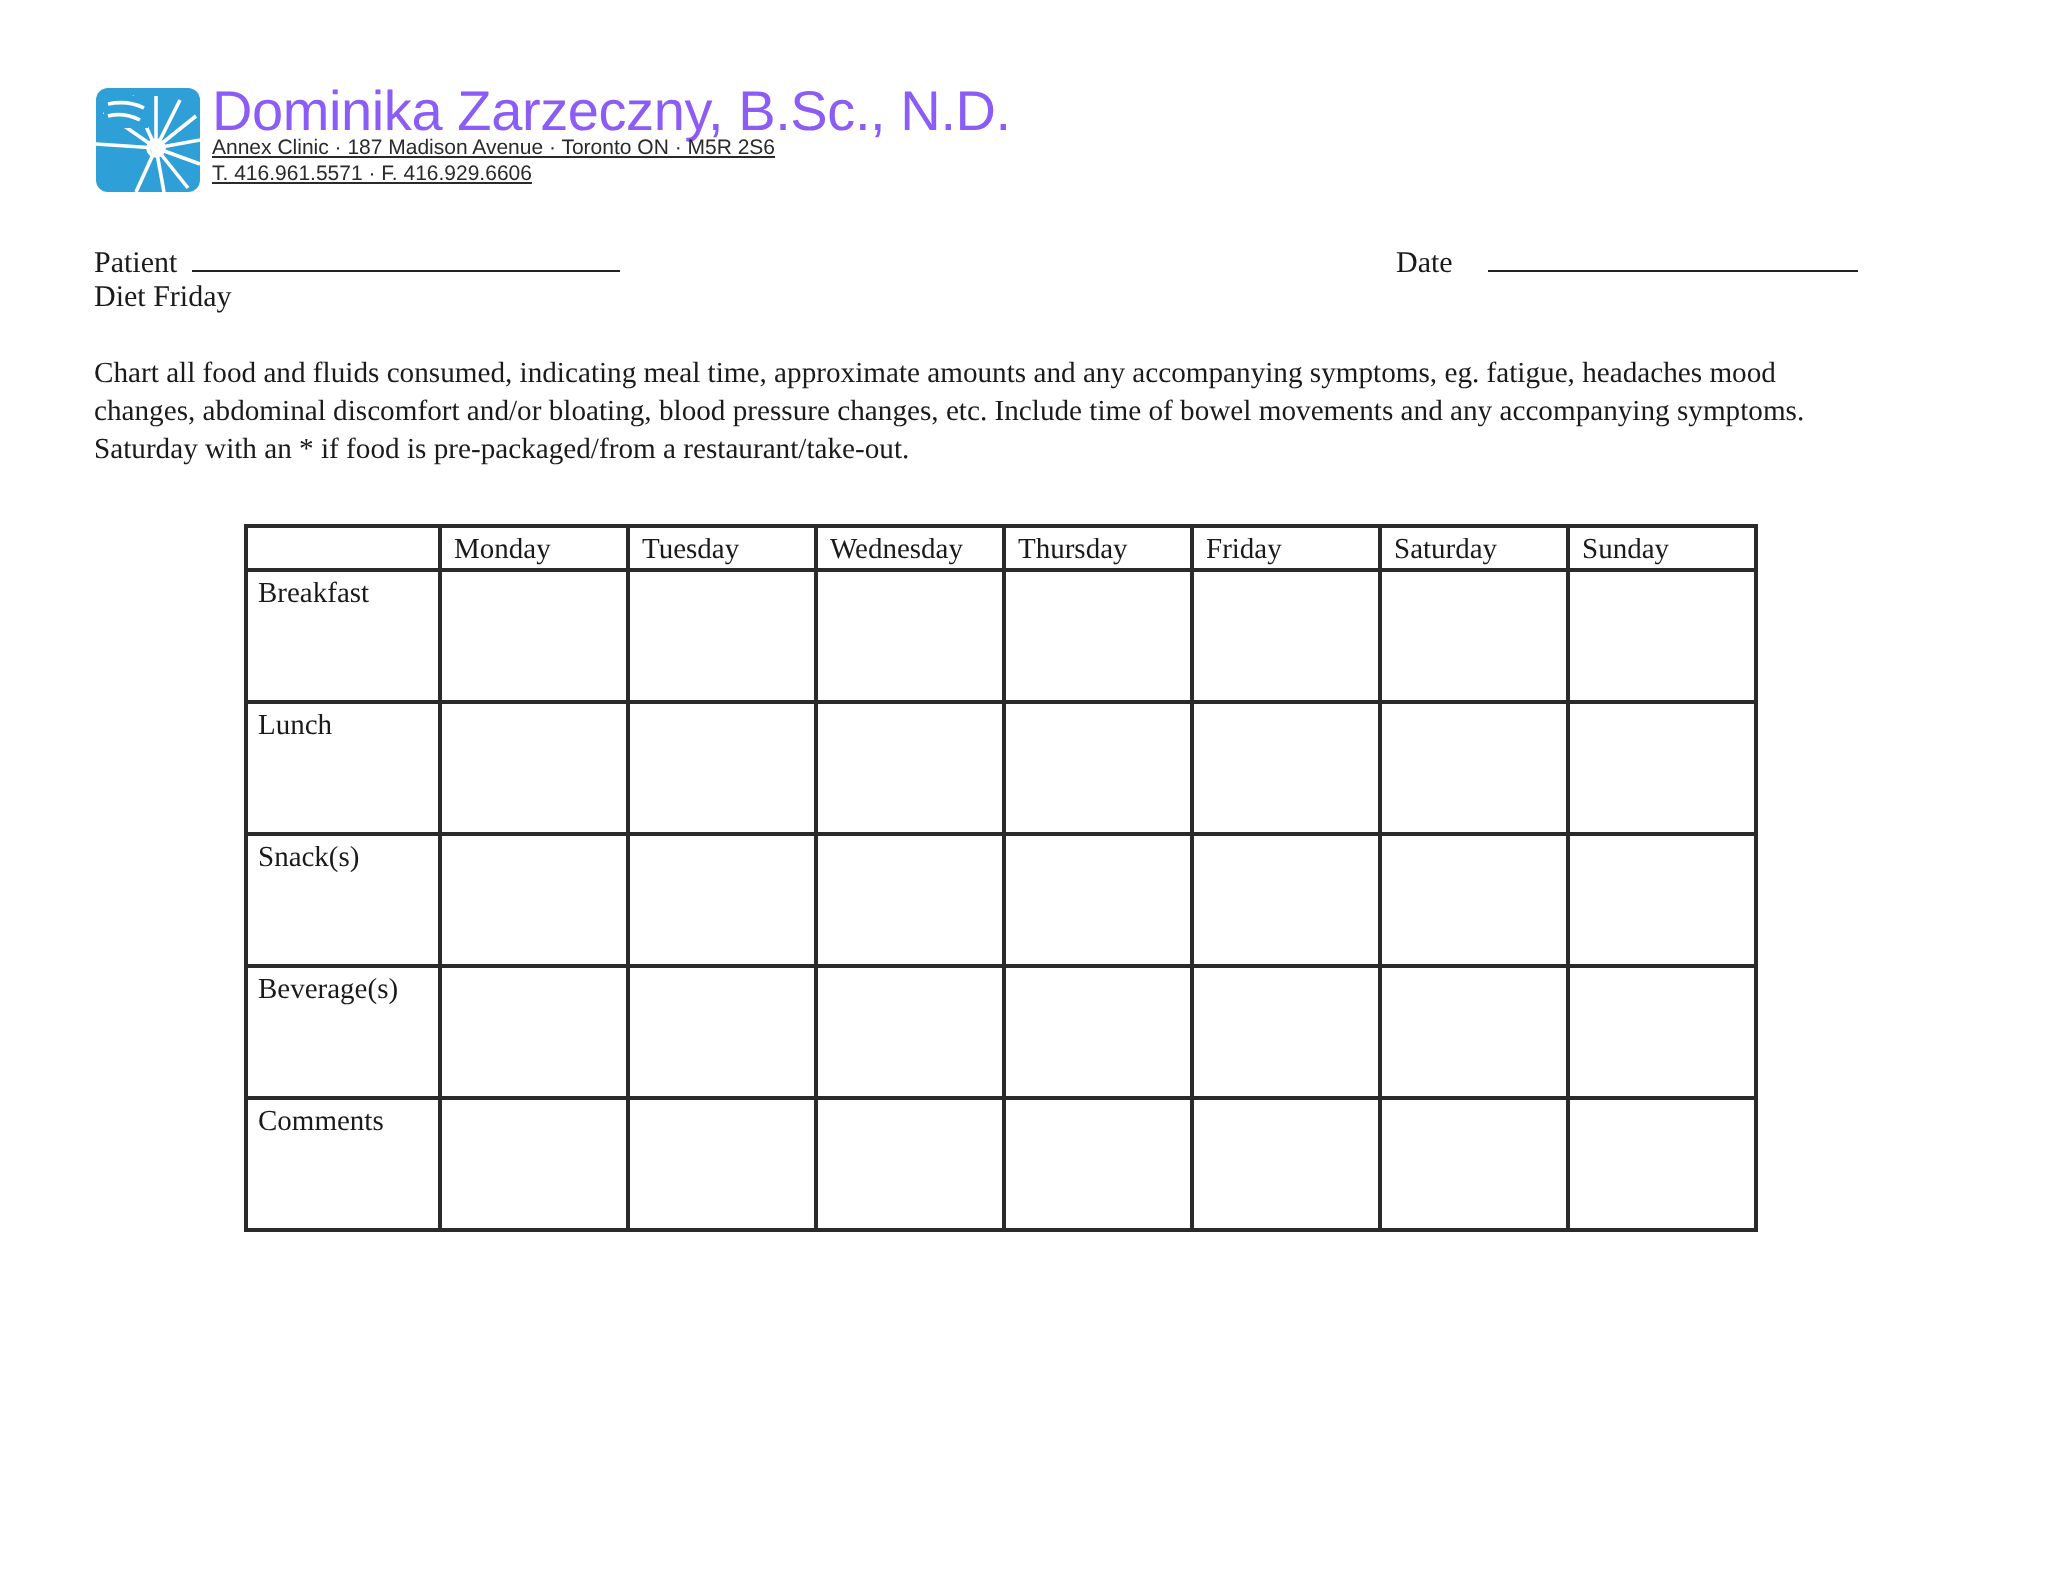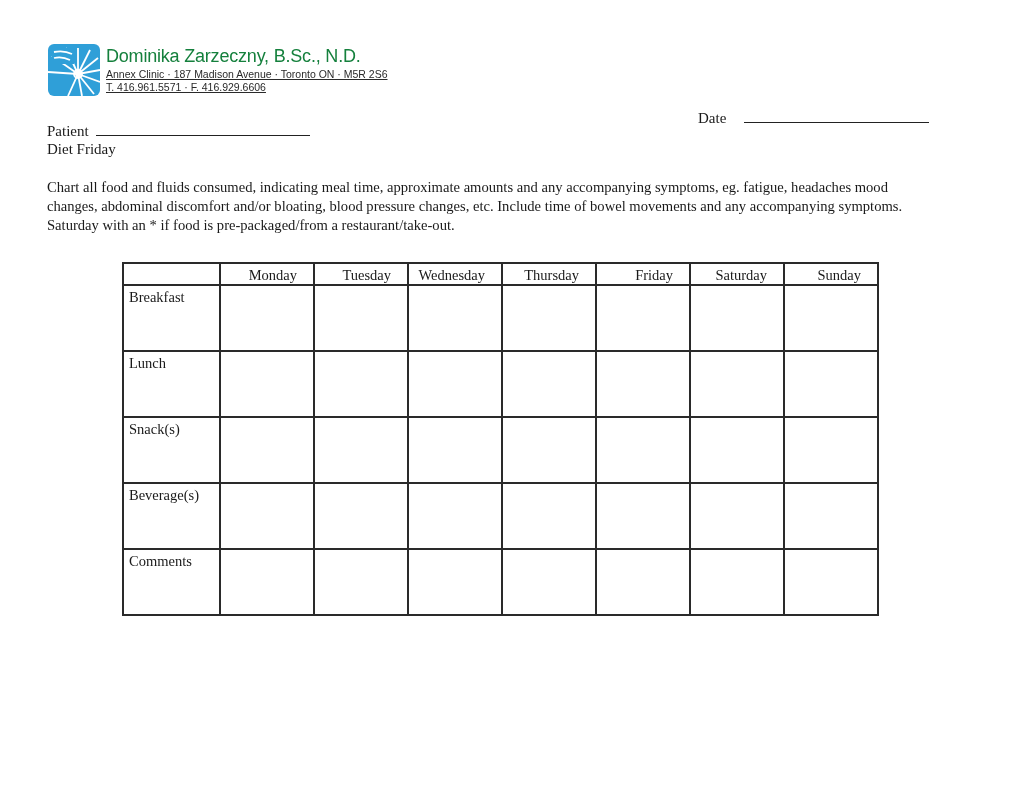--- a/index.html
+++ b/index.html
@@ -3,37 +3,37 @@
 <meta charset="utf-8">
 <style>
   html, body { margin: 0; padding: 0; background: #ffffff; }
   body { width: 1024px; height: 792px; position: relative; overflow: hidden; color: #1a1a1a; }
   .serif { font-family: "Liberation Serif", "DejaVu Serif", serif; }
   .sans { font-family: "Liberation Sans", "DejaVu Sans", sans-serif; }
 
   .letterhead { position: absolute; left: 48px; top: 44px; display: flex; align-items: flex-start; }
   .logo { width: 52px; height: 52px; margin-right: 6px; }
   .lh-text { display: flex; flex-direction: column; }
-  .lh-name { font-size: 18px; line-height: 24px; color: #15803d; letter-spacing: -0.2px; }
+  .lh-name { font-size: 28px; line-height: 24px; color: #8b5cf6; letter-spacing: -0.2px; }
   .lh-line { font-size: 10.5px; line-height: 13px; color: #2a2a2a; text-decoration: underline; }
 
   .patient-line { position: absolute; left: 47px; top: 122px; font-size: 15px; text-align: right; }
-  .date-line { position: absolute; left: 698px; top: 109px; font-size: 15px; }
+  .date-line { position: absolute; left: 698px; top: 122px; font-size: 15px; }
   .blank { display: inline-block; border-bottom: 1px solid #222; vertical-align: baseline; height: 13px; }
   .diary-title { position: absolute; left: 47px; top: 141px; font-size: 15px; }
 
   .instructions { position: absolute; left: 47px; top: 178px; width: 930px; font-size: 14.6px; line-height: 19px; }
   .instructions div { white-space: nowrap; }
 
   table.diary { position: absolute; left: 122px; top: 262px; border-collapse: collapse; }
   table.diary td, table.diary th {
     border: 2px solid #2a2a2a; padding: 0; vertical-align: top; text-align: left;
     font-weight: normal; font-size: 14.5px;
   }
-  table.diary th { height: 21px; width: 94px; padding: 3px 16px 0 6px; box-sizing: border-box; text-align: right; }
+  table.diary th { height: 21px; width: 94px; padding: 3px 4px 0 6px; box-sizing: border-box; }
   table.diary th.corner { width: 97px; }
   table.diary td { height: 66px; box-sizing: border-box; }
   table.diary td.rowlabel { padding: 3px 0 0 5px; }
 </style>
 </head>
 <body class="serif">
 
 <div class="letterhead">
   <svg class="logo" viewBox="0 0 52 52">
     <rect x="0" y="0" width="52" height="52" rx="6" fill="#2f9fd8"></rect>

